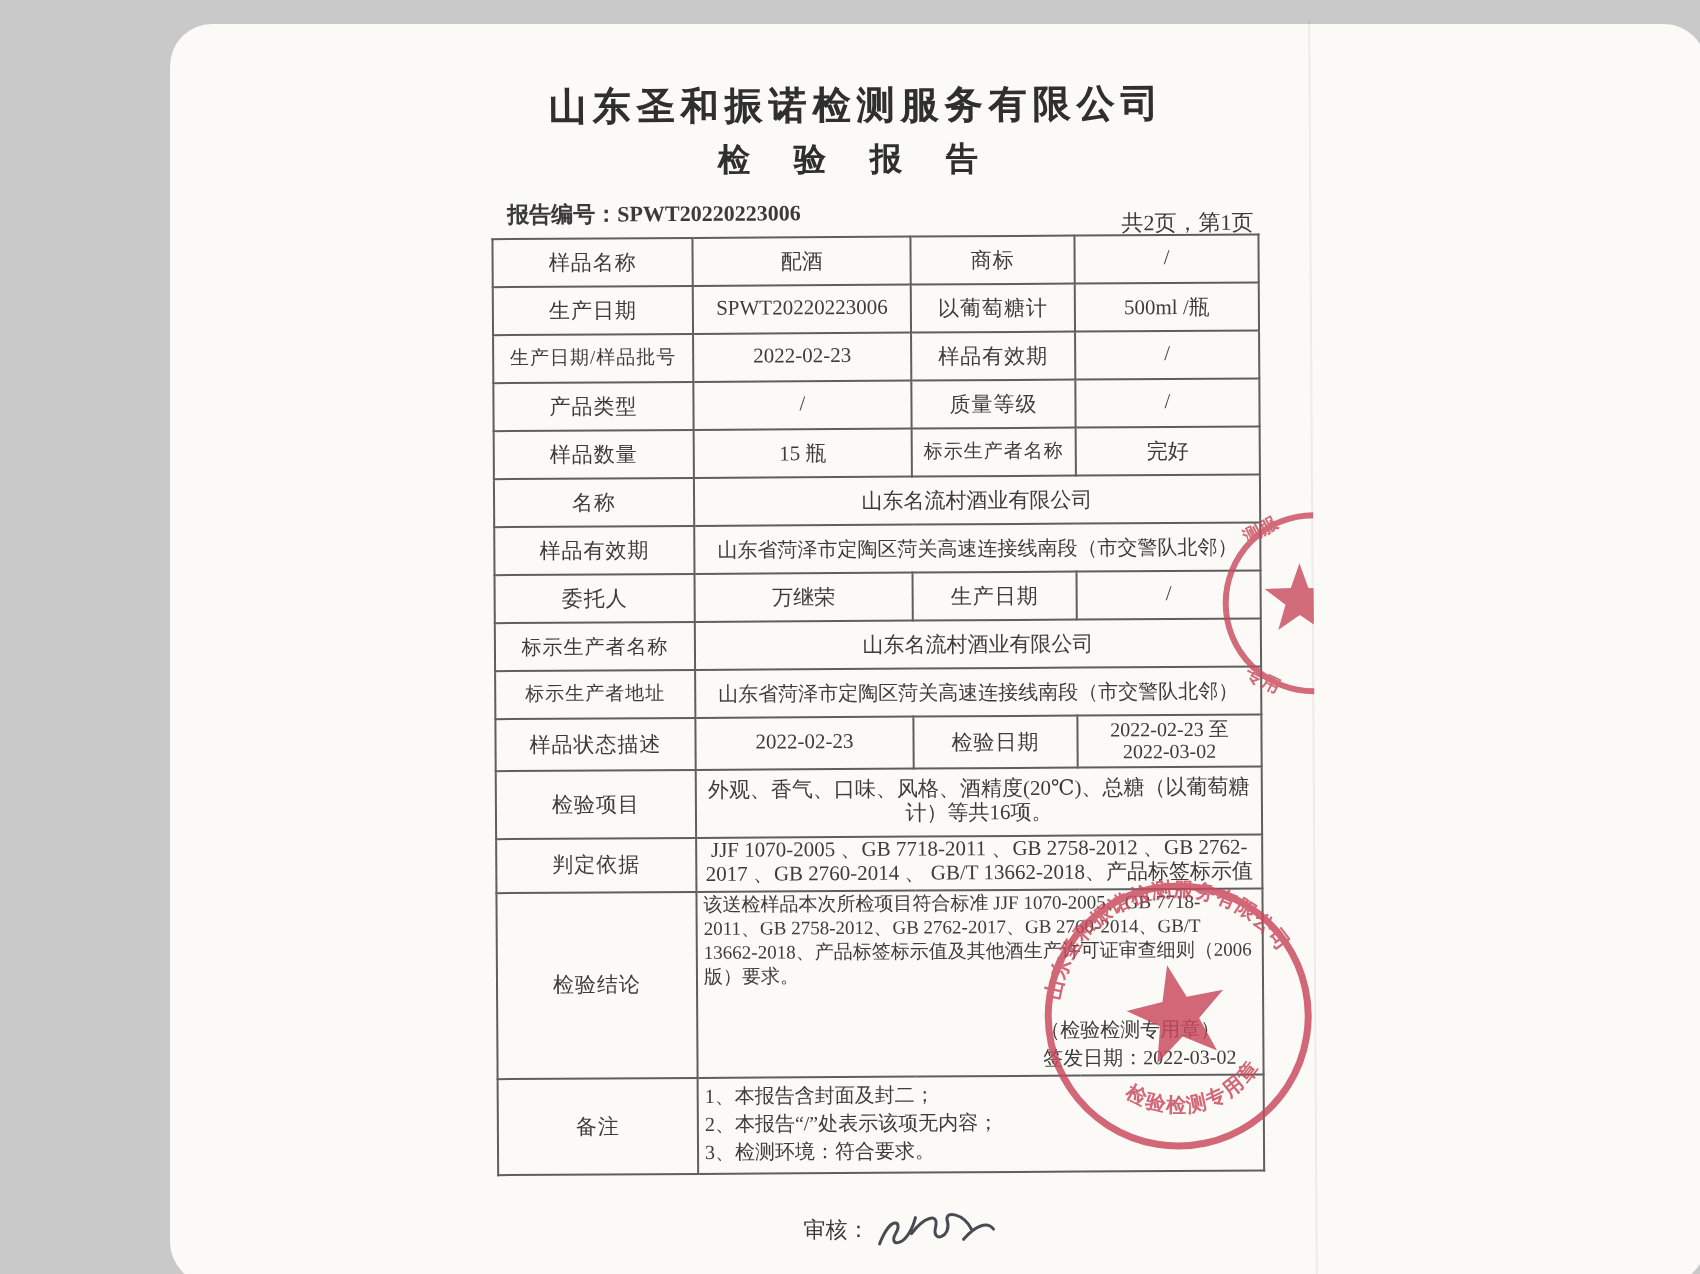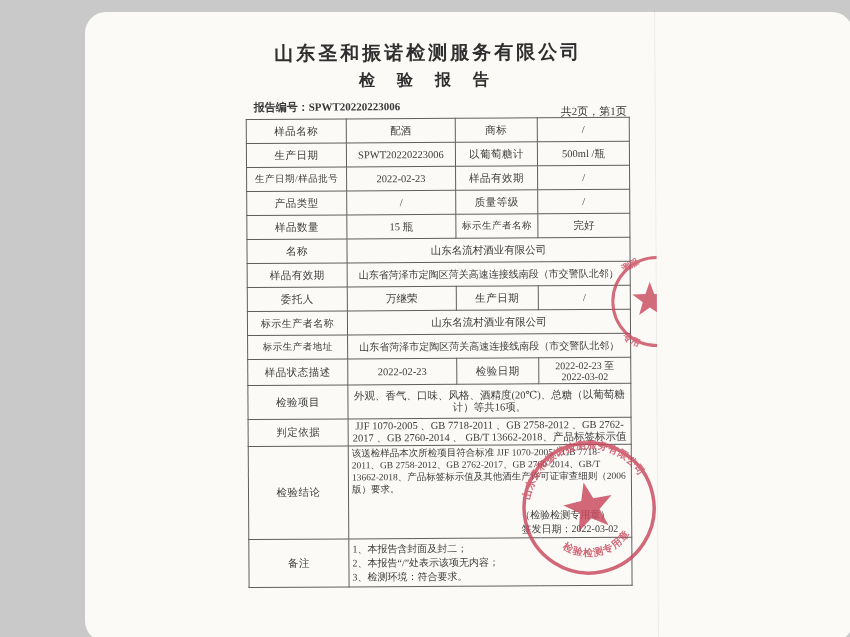--- a/index.html
+++ b/index.html
@@ -134,20 +134,25 @@
           <td colspan="3" class="left remark">
             <div>1、本报告含封面及封二；</div>
             <div>2、本报告“/”处表示该项无内容；</div>
             <div>3、检测环境：符合要求。</div>
           </td>
         </tr>
       </tbody>
         </table>
 
       <div class="sig-row">
+        <div class="sig-item" style="left:175px;top:20px">
+          <span>审核：</span><svg width="66" height="32" viewBox="0 0 66 32">
+              <path class="scribble" d="M5 22 C11 7 17 11 13 17 C9 24 19 24 23 9 M21 17 C27 9 35 6 33 14 C31 22 41 19 39 11 C37 5 47 7 51 15 M47 20 C53 13 59 11 62 15"></path>
+            </svg>
+        </div>
       </div>
 
       <svg class="stamp-big" viewBox="0 0 150 150">
         <g transform="rotate(-12 75 75)" fill="#c9485c" stroke="none">
           <circle cx="75" cy="75" r="65" fill="none" stroke="#c9485c" stroke-width="3.5"></circle>
           <path id="arcTop" d="M 15 75 A 60 60 0 0 1 135 75" fill="none"></path>
           <path id="arcBottom" d="M 31.5 95.3 A 48 48 0 0 0 118.5 95.3" fill="none"></path>
           <text font-size="10" font-weight="bold" letter-spacing="0.5" fill="#c9485c">
             <textPath href="#arcTop" startOffset="50%" text-anchor="middle">山东圣和振诺检测服务有限公司</textPath>
           </text>

